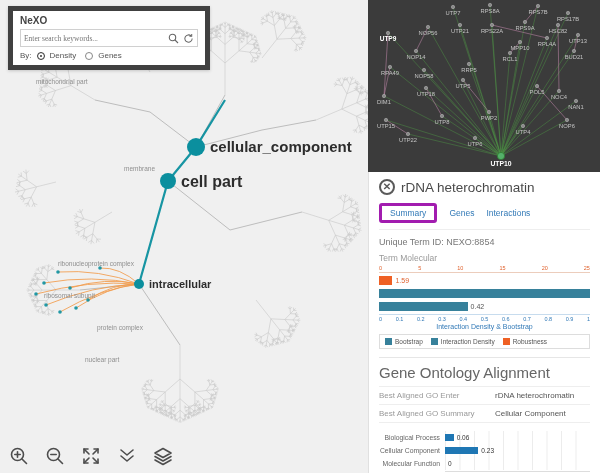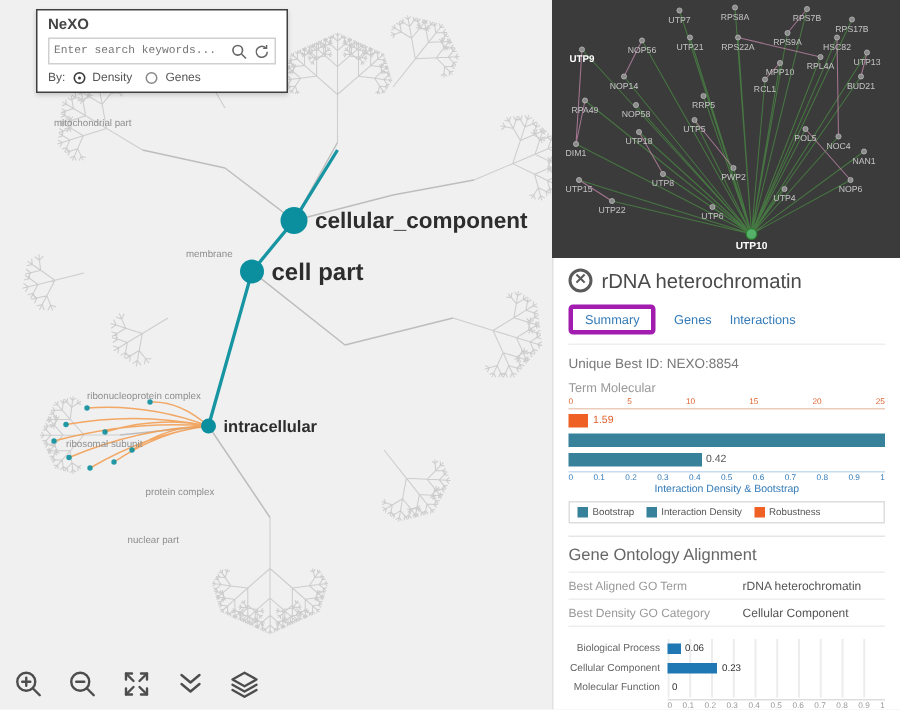--- a/index.html
+++ b/index.html
@@ -4,25 +4,25 @@
 <style>
   *{margin:0;padding:0;box-sizing:border-box}
   body{font-family:"Liberation Sans",sans-serif;background:#fff}
   #app{position:relative;width:600px;height:473px;background:#f0f0f0;overflow:hidden}
   svg{font-family:"Liberation Sans",sans-serif}
 
   
   #tree-svg{position:absolute;left:0;top:0}
 
   
-  #search-panel{position:absolute;left:24px;top:6px;width:168px;background:#fff;border:1px solid #404040;
+  #search-panel{position:absolute;left:8px;top:6px;width:202px;background:#fff;border:5px solid #404040;
     box-shadow:0 1px 3px rgba(0,0,0,.18);padding:4px 7px 5px;z-index:6}
   #search-panel .sp-title{font-size:10px;font-weight:bold;color:#444;margin-bottom:3px}
   .sp-input-row{display:flex;align-items:center;border:1px solid #d0d0d0;background:#fff;padding:2px 3px;gap:3px}
-  .sp-input-row input{flex:1;border:0;outline:none;font-size:7.5px;color:#555;min-width:0;font-family:Liberation Mono, monospace}
+  .sp-input-row input{flex:1;border:0;outline:none;font-size:7.5px;color:#555;min-width:0;font-family:Liberation Serif, serif}
   .sp-icon{width:12px;height:12px;display:inline-flex;align-items:center;justify-content:center;cursor:pointer}
   .sp-by-row{display:flex;align-items:center;gap:5px;margin-top:4px;font-size:8px;color:#555}
   .sp-by-row input[type=radio]{appearance:none;width:8px;height:8px;border:1px solid #888;border-radius:50%;margin:0}
   .sp-by-row input[type=radio]:checked{border-color:#3a3a3a;box-shadow:inset 0 0 0 2px #fff,inset 0 0 0 5px #3a3a3a}
   .sp-by-row label{margin-right:4px}
 
   
   #view-toolbar{position:absolute;left:8px;bottom:6px;display:flex;gap:14px;z-index:6}
   .vt-btn{width:22px;height:22px;display:flex;align-items:center;justify-content:center;cursor:pointer}
   .vt-btn svg{stroke:#4d4d4d;fill:none;stroke-width:1.6;stroke-linecap:round;stroke-linejoin:round}
@@ -49,21 +49,21 @@
   .rb-bar{height:9px}
   .rb-bar.teal{background:#37819b}
   .rb-bar.orange{background:#ef6024}
   .rb-val{font-size:7px;margin-left:3px;color:#555}
   .rb-val.orange{color:#e0622e}
   .rb-axis-label{text-align:center;font-size:7px;color:#337ab7;margin-top:1px}
   .rb-legend{display:flex;align-items:center;gap:8px;border:1px solid #ddd;padding:3px 5px;margin-top:4px}
   .leg-item{display:flex;align-items:center;gap:3px;font-size:6.5px;color:#555}
   .leg-sw{width:7px;height:7px;display:inline-block}
   .dp-divider{border:0;border-top:1px solid #e6e6e6;margin:8px 0 6px}
-  .go-title{font-size:11px;color:#666}
+  .go-title{font-size:15px;color:#666}
   .go-table{margin-top:5px}
   .go-row{display:flex;border-top:1px solid #eee;padding:4px 0;font-size:8px}
   .go-row:last-child{border-bottom:1px solid #eee}
   .go-key{width:55%;color:#999}
   .go-val{width:45%;color:#555}
   .cat-chart{margin-top:8px}
   .cat-row{display:flex;align-items:center;height:13px}
   .cat-label{width:66px;font-size:6.8px;color:#666;text-align:right;padding-right:5px;flex:none}
   .cat-plotcell{flex:1;position:relative;height:100%;display:flex;align-items:center;
     background-image:linear-gradient(to right,#ececec 1px,transparent 1px);background-size:10% 100%}
@@ -245,21 +245,21 @@
       <span class="dp-close">✕</span>
       <span class="dp-title">rDNA heterochromatin</span>
     </div>
 
     <div class="dp-tabs">
       <span class="dp-tab active">Summary</span>
       <span class="dp-tab">Genes</span>
       <span class="dp-tab">Interactions</span>
     </div>
 
-    <div class="dp-termid">Unique Best ID: NEXO:8854</div>
+    <div class="dp-termid">Unique Term ID: NEXO:8854</div>
 
     <div class="rb-title">Term Molecular</div>
     <div class="rb-axis top" id="rb-axis-top">
         <span>0</span>
         <span>5</span>
         <span>10</span>
         <span>15</span>
         <span>20</span>
         <span>25</span>
       </div>
@@ -304,25 +304,25 @@
         <span class="leg-sw" style="background: rgb(239, 96, 36);"></span>
         <span>Robustness</span>
       </span>
     </div>
 
     <hr class="dp-divider">
 
     <div class="go-title">Gene Ontology Alignment</div>
     <div class="go-table">
       <div class="go-row">
-        <span class="go-key">Best Aligned GO Term</span>
+        <span class="go-key">Best Aligned GO Enter</span>
         <span class="go-val">rDNA heterochromatin</span>
       </div>
       <div class="go-row">
-        <span class="go-key">Best Density GO Category</span>
+        <span class="go-key">Best Aligned GO Summary</span>
         <span class="go-val">Cellular Component</span>
       </div>
     </div>
 
     <div class="cat-chart">
       <div class="cat-row" id="cat-row-0">
         <span class="cat-label">Biological Process</span>
         <div class="cat-plotcell">
             <div class="cat-bar" style="width: 6%;"></div>
           <span class="cat-val">0.06</span>

